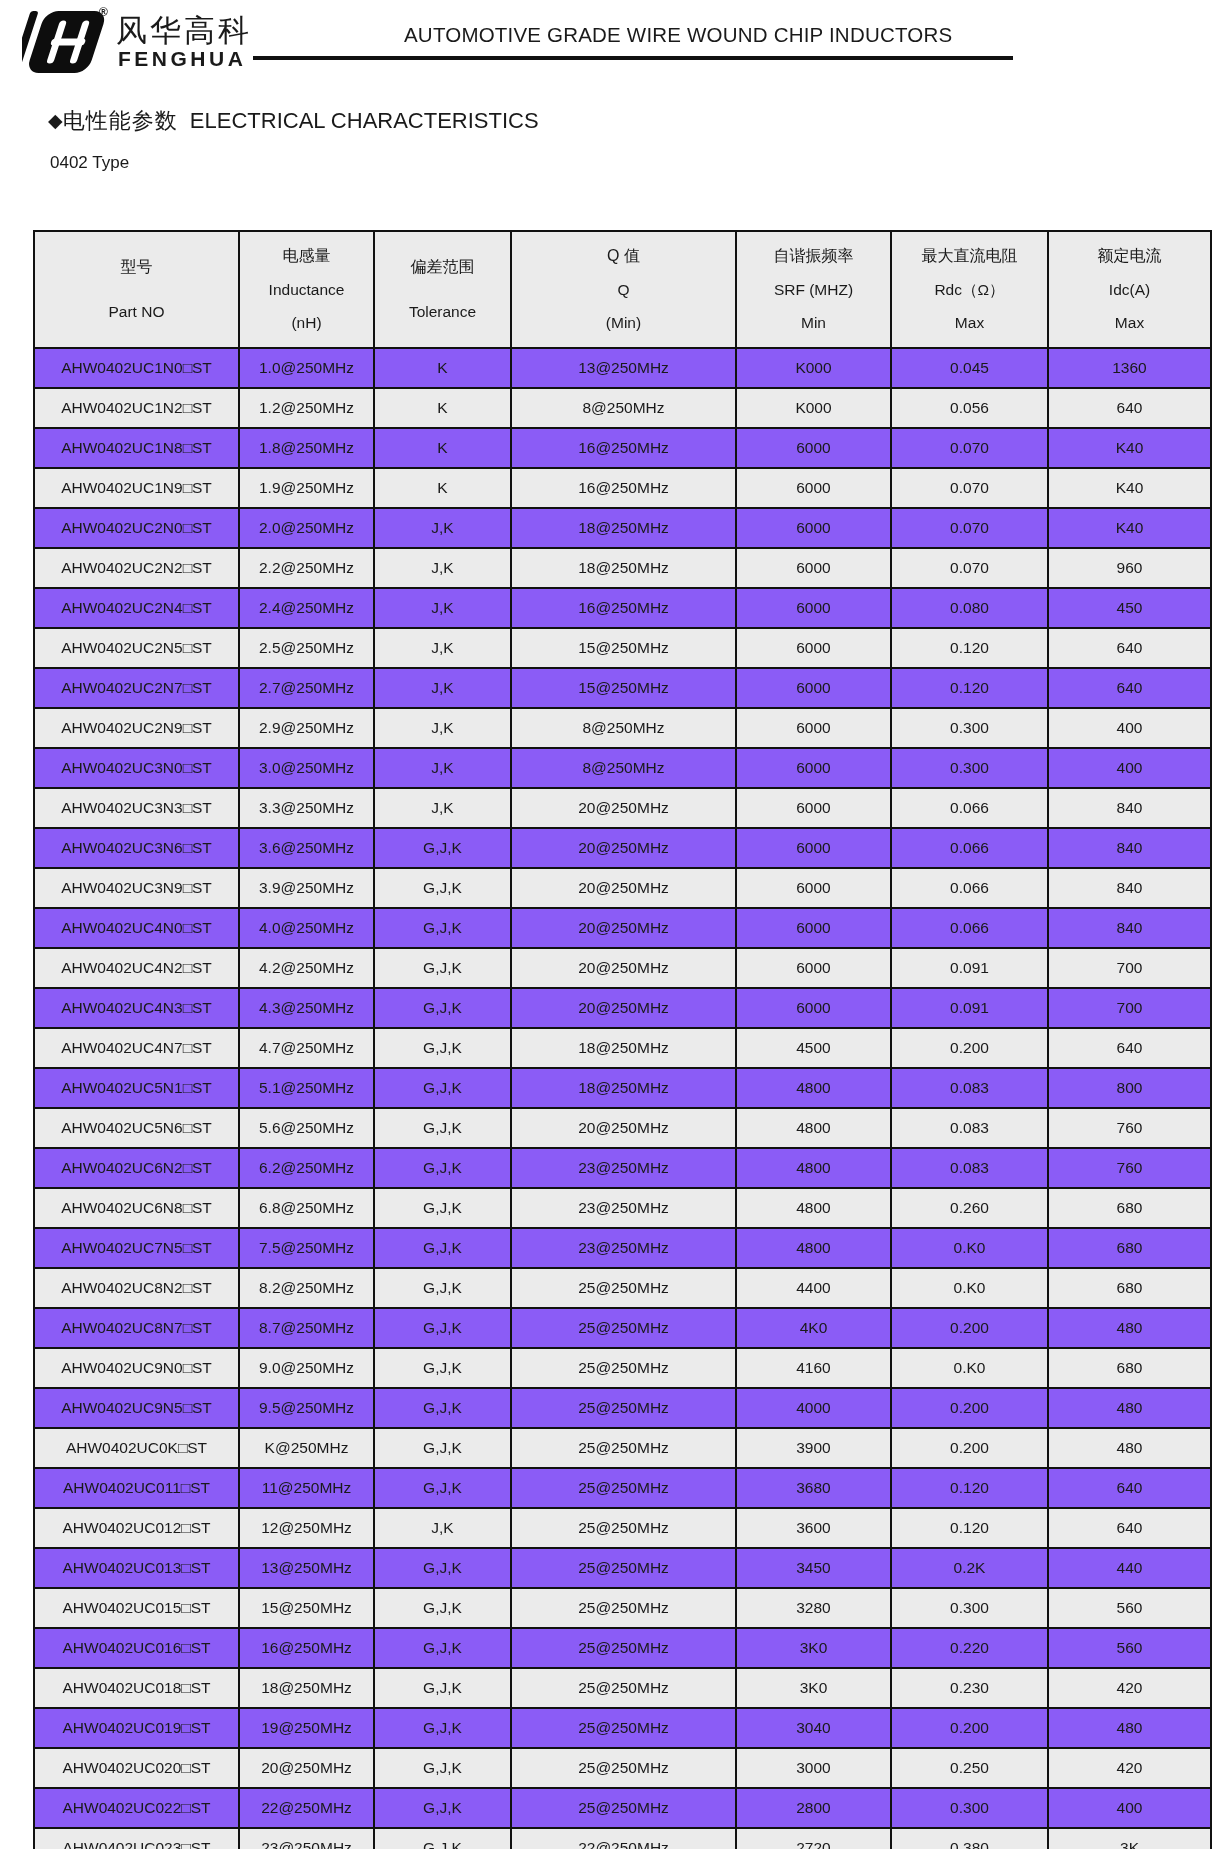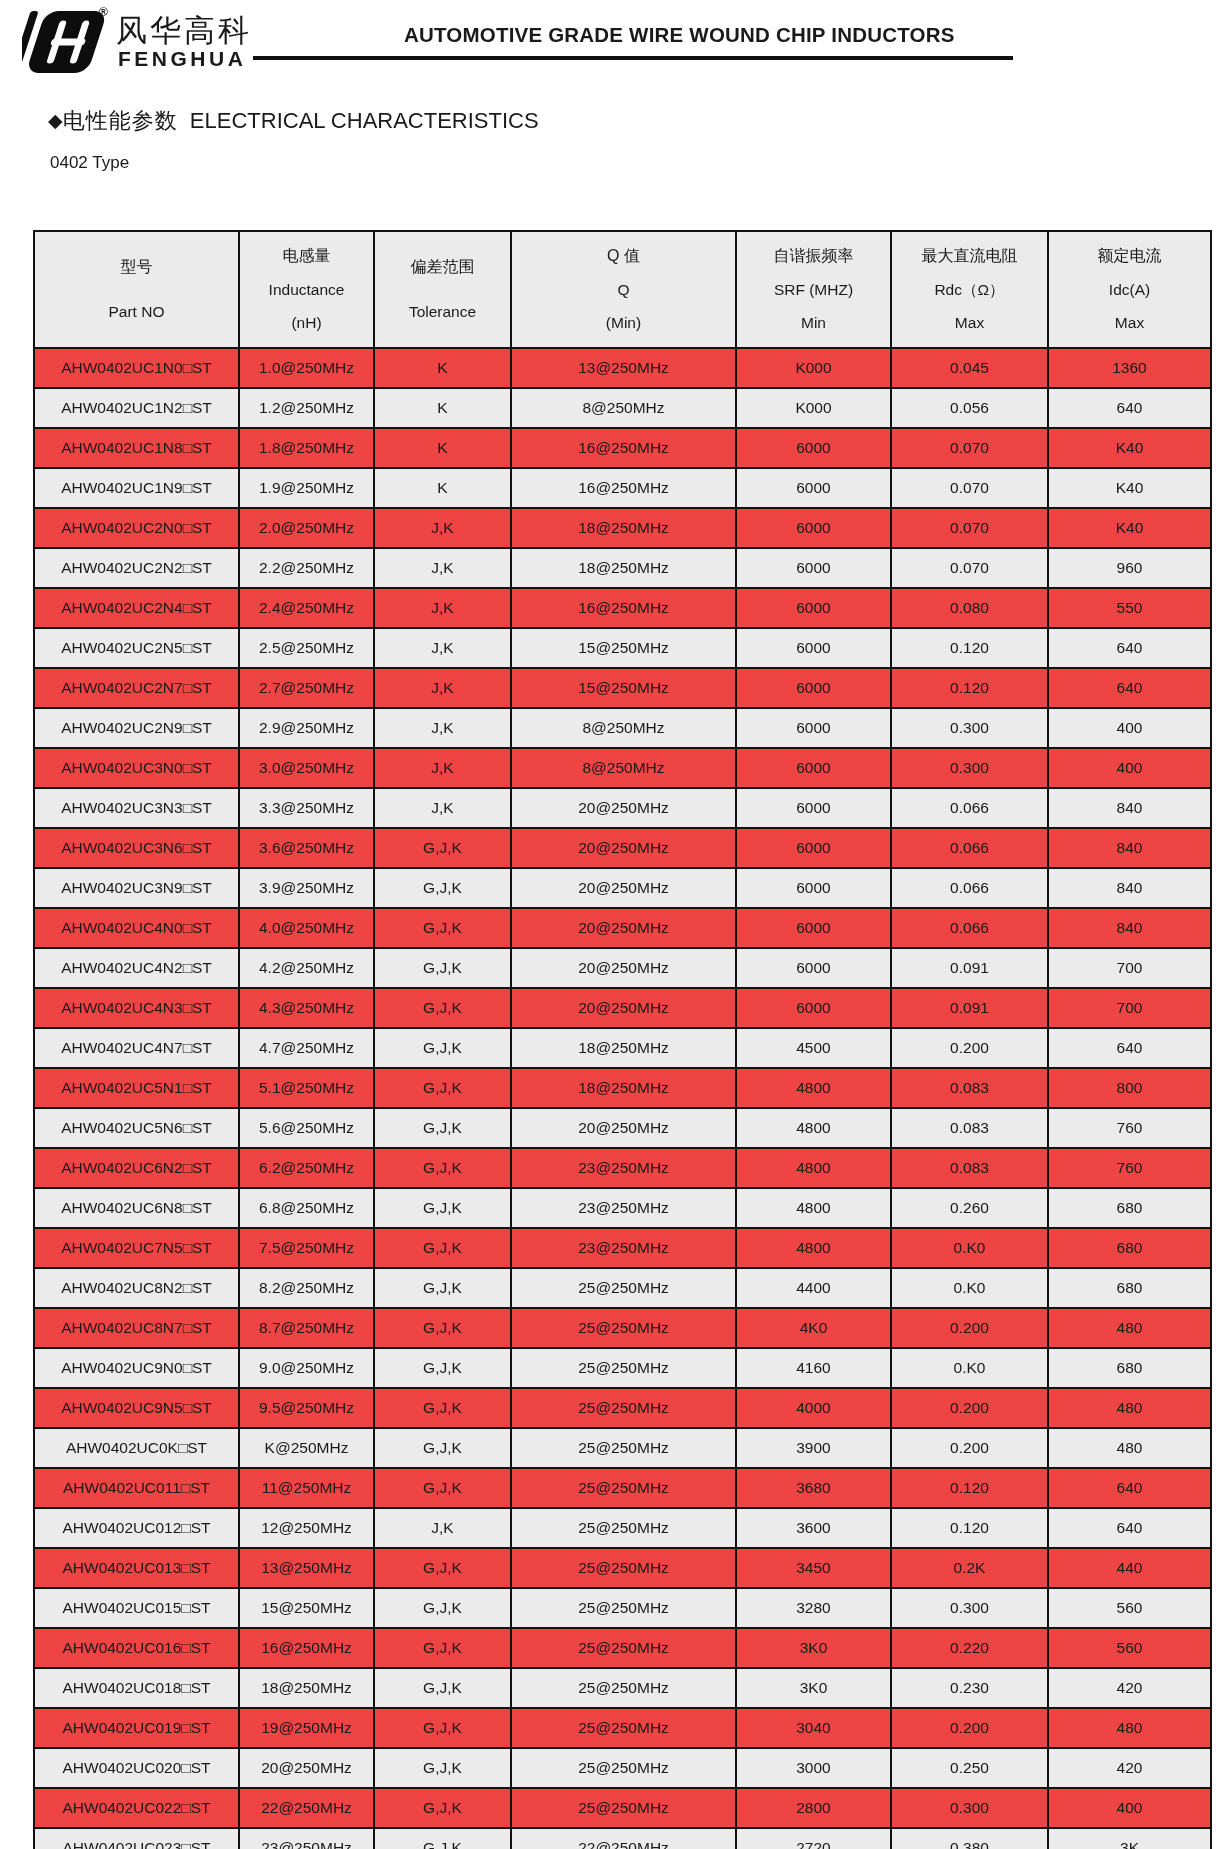--- a/index.html
+++ b/index.html
@@ -9,33 +9,33 @@
     background:#ffffff;
     font-family:"Liberation Sans","DejaVu Sans",sans-serif;
     color:#1a1a1a;
     overflow:hidden;
   }
   
   .logo-svg{position:absolute;left:22px;top:9px;}
   .reg-mark{position:absolute;left:99px;top:5px;font-size:12px;font-weight:bold;}
   .brand-cn{position:absolute;left:116px;top:10px;font-size:31px;font-weight:normal;letter-spacing:3px;white-space:nowrap;}
   .brand-en{position:absolute;left:118px;top:47px;font-size:21px;font-weight:600;letter-spacing:3.5px;white-space:nowrap;}
-  .doc-title{position:absolute;left:404px;top:23px;font-size:20.5px;font-weight:bold;letter-spacing:0.2px;white-space:nowrap;}
+  .doc-title{position:absolute;left:404px;top:23px;font-size:20.5px;font-weight:normal;letter-spacing:0.2px;white-space:nowrap;}
   .title-rule{position:absolute;left:253px;top:56px;width:760px;height:4px;background:#111;}
   
   .section-heading{position:absolute;left:20px;top:106px;font-size:22px;white-space:nowrap;margin-left:28px;}
   .section-heading .diamond{font-size:19px;vertical-align:1px;}
   .section-heading .cn{letter-spacing:1px;}
   .subtype{position:absolute;left:50px;top:145px;font-size:17px;margin-top:8px;}
   
   .tbl-wrap{position:absolute;left:33px;top:198px;margin-top:32px;}
   table{border-collapse:collapse;table-layout:fixed;width:1177px;font-size:15.5px;}
   th,td{border:2px solid #111;text-align:center;vertical-align:middle;padding:0;overflow:hidden;white-space:nowrap;}
   thead th{background:#ebebeb;height:115px;font-weight:normal;}
-  tbody tr{height:40px;background:#ef4444;}
+  tbody tr{height:40px;background:#8b5cf6;}
   tbody tr:nth-child(even){background:#ebebeb;}
   .c0{width:205px}.c1{width:135px}.c2{width:137px}.c3{width:225px}
   .c4{width:155px}.c5{width:157px}.c6{width:163px}
   .hwrap{display:flex;flex-direction:column;justify-content:space-evenly;height:115px;}
   .hwrap span{line-height:20px;display:block;}
   .hline-cn{font-size:16px;}
   .hline-en,.hline-sub{font-size:15.5px;}
 </style>
 </head>
 <body>
@@ -183,21 +183,21 @@
             <td>0.070</td>
             <td>960</td>
           </tr>
           <tr>
             <td>AHW0402UC2N4□ST</td>
             <td>2.4@250MHz</td>
             <td>J,K</td>
             <td>16@250MHz</td>
             <td>6000</td>
             <td>0.080</td>
-            <td>550</td>
+            <td>450</td>
           </tr>
           <tr>
             <td>AHW0402UC2N5□ST</td>
             <td>2.5@250MHz</td>
             <td>J,K</td>
             <td>15@250MHz</td>
             <td>6000</td>
             <td>0.120</td>
             <td>640</td>
           </tr>

